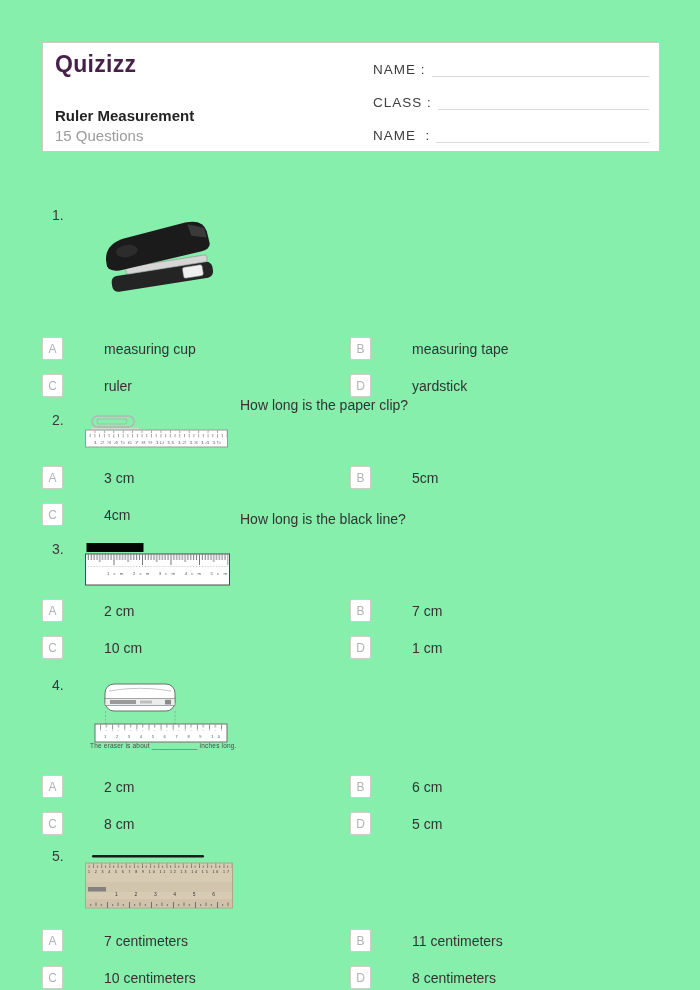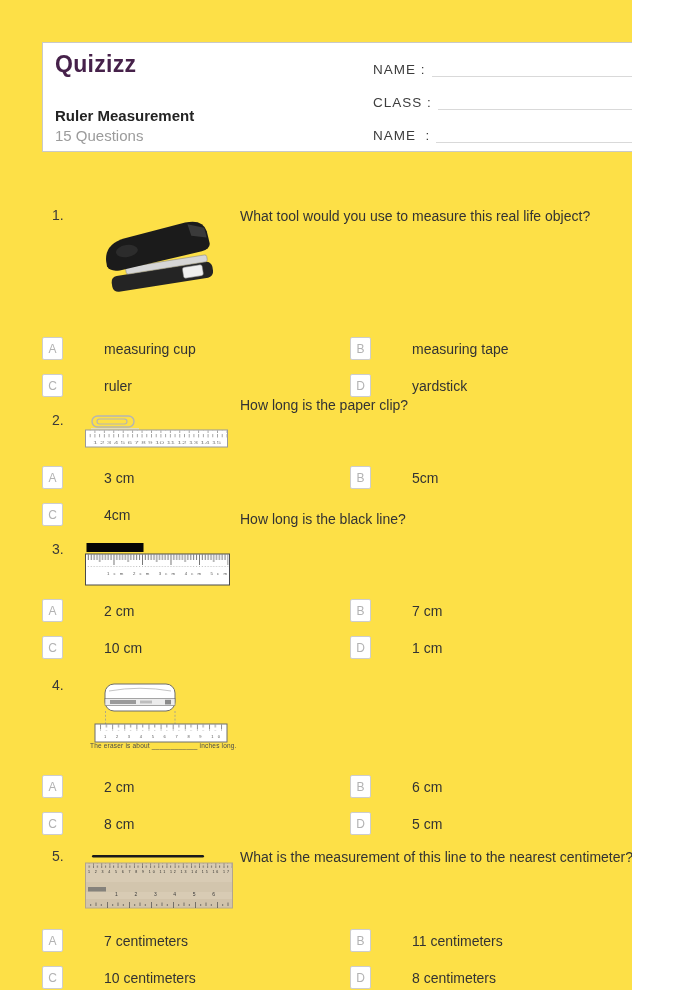--- a/index.html
+++ b/index.html
@@ -1,16 +1,16 @@
 <!DOCTYPE html>
 <html><head>
 <meta charset="utf-8">
 <style>
   html,body{margin:0;padding:0;background:#fff;}
-  .page{position:relative;width:632px;height:990px;background:#fde047;
+  .page{position:relative;width:700px;height:990px;background:#86efac;
         font-family:"Liberation Sans",sans-serif;overflow:hidden;}
 
   
   .hbox{position:absolute;left:42px;top:42px;width:616px;height:108px;
         border:1px solid #c9c9c9;background:#fff;}
   .logo{position:absolute;left:12px;top:8px;font-size:23px;font-weight:800;
         color:#46214a;letter-spacing:.3px;}
   .htitle{position:absolute;left:12px;top:64px;font-size:15px;font-weight:700;color:#232323;}
   .hsub{position:absolute;left:12px;top:84px;font-size:15px;color:#9b9b9b;}
   .frow{position:absolute;left:330px;width:276px;display:flex;align-items:flex-end;}
@@ -60,21 +60,20 @@
       <g transform="rotate(-9 65 50)">
         <rect x="14" y="57" width="102" height="16" rx="6" fill="#242424"></rect>
         <rect x="30" y="50" width="82" height="7" rx="2" fill="#d6d6d6" stroke="#909090" stroke-width="0.6"></rect>
         <rect x="86" y="59" width="20" height="11" rx="2" fill="#efefef" stroke="#777777" stroke-width="0.5"></rect>
         <path d="M12 46 Q10 24 34 21 L96 15 Q114 14 116 27 L117 39 Q117 45 108 46 L24 52 Q14 52 12 46 Z" fill="#1b1b1b"></path>
         <path d="M98 17 L114 23 L115 33 L100 29 Z" fill="#3a3a3a"></path>
         <ellipse cx="34" cy="34" rx="11" ry="6" fill="#2c2c2c"></ellipse>
       </g>
     </svg>
   </div>
-  <div class="qtext" style="top:207px;">What tool would you use to measure this real life object?</div>
 
   <div class="opt colA" style="top:337px;">
     <span class="lbox">A</span>
     <span class="otext">measuring cup</span>
   </div>
   <div class="opt colB" style="top:337px;">
     <span class="lbox">B</span>
     <span class="otext">measuring tape</span>
   </div>
   <div class="opt colA" style="top:374px;">
@@ -204,21 +203,20 @@
       <rect x="0.5" y="11" width="147" height="45" fill="#d8cbb4" stroke="#b3a58c" stroke-width="1"></rect>
       <rect x="1" y="30" width="146" height="10" fill="#cfc1a8" opacity="0.6"></rect>
       <rect x="1" y="47" width="146" height="8" fill="#c9bba1" opacity="0.5"></rect>
       <rect x="1" y="11.5" width="146" height="4.5" fill="url(#p5)"></rect>
       <text x="3" y="21" font-size="3.6" fill="#2a2a2a" textLength="141" lengthAdjust="spacing">1 2 3 4 5 6 7 8 9 10 11 12 13 14 15 16 17</text>
       <rect x="3" y="35" width="18" height="4.5" fill="#6b6b6b" opacity="0.75"></rect>
       <text x="30" y="44" font-size="5" fill="#3a3a3a" textLength="100" lengthAdjust="spacing">1 2 3 4 5 6</text>
       <rect x="1" y="50" width="146" height="6" fill="url(#p6)"></rect>
     </svg>
   </div>
-  <div class="qtext" style="top:848px;">What is the measurement of this line to the nearest centimeter?</div>
 
   <div class="opt colA" style="top:929px;">
     <span class="lbox">A</span>
     <span class="otext">7 centimeters</span>
   </div>
   <div class="opt colB" style="top:929px;">
     <span class="lbox">B</span>
     <span class="otext">11 centimeters</span>
   </div>
   <div class="opt colA" style="top:966px;">

